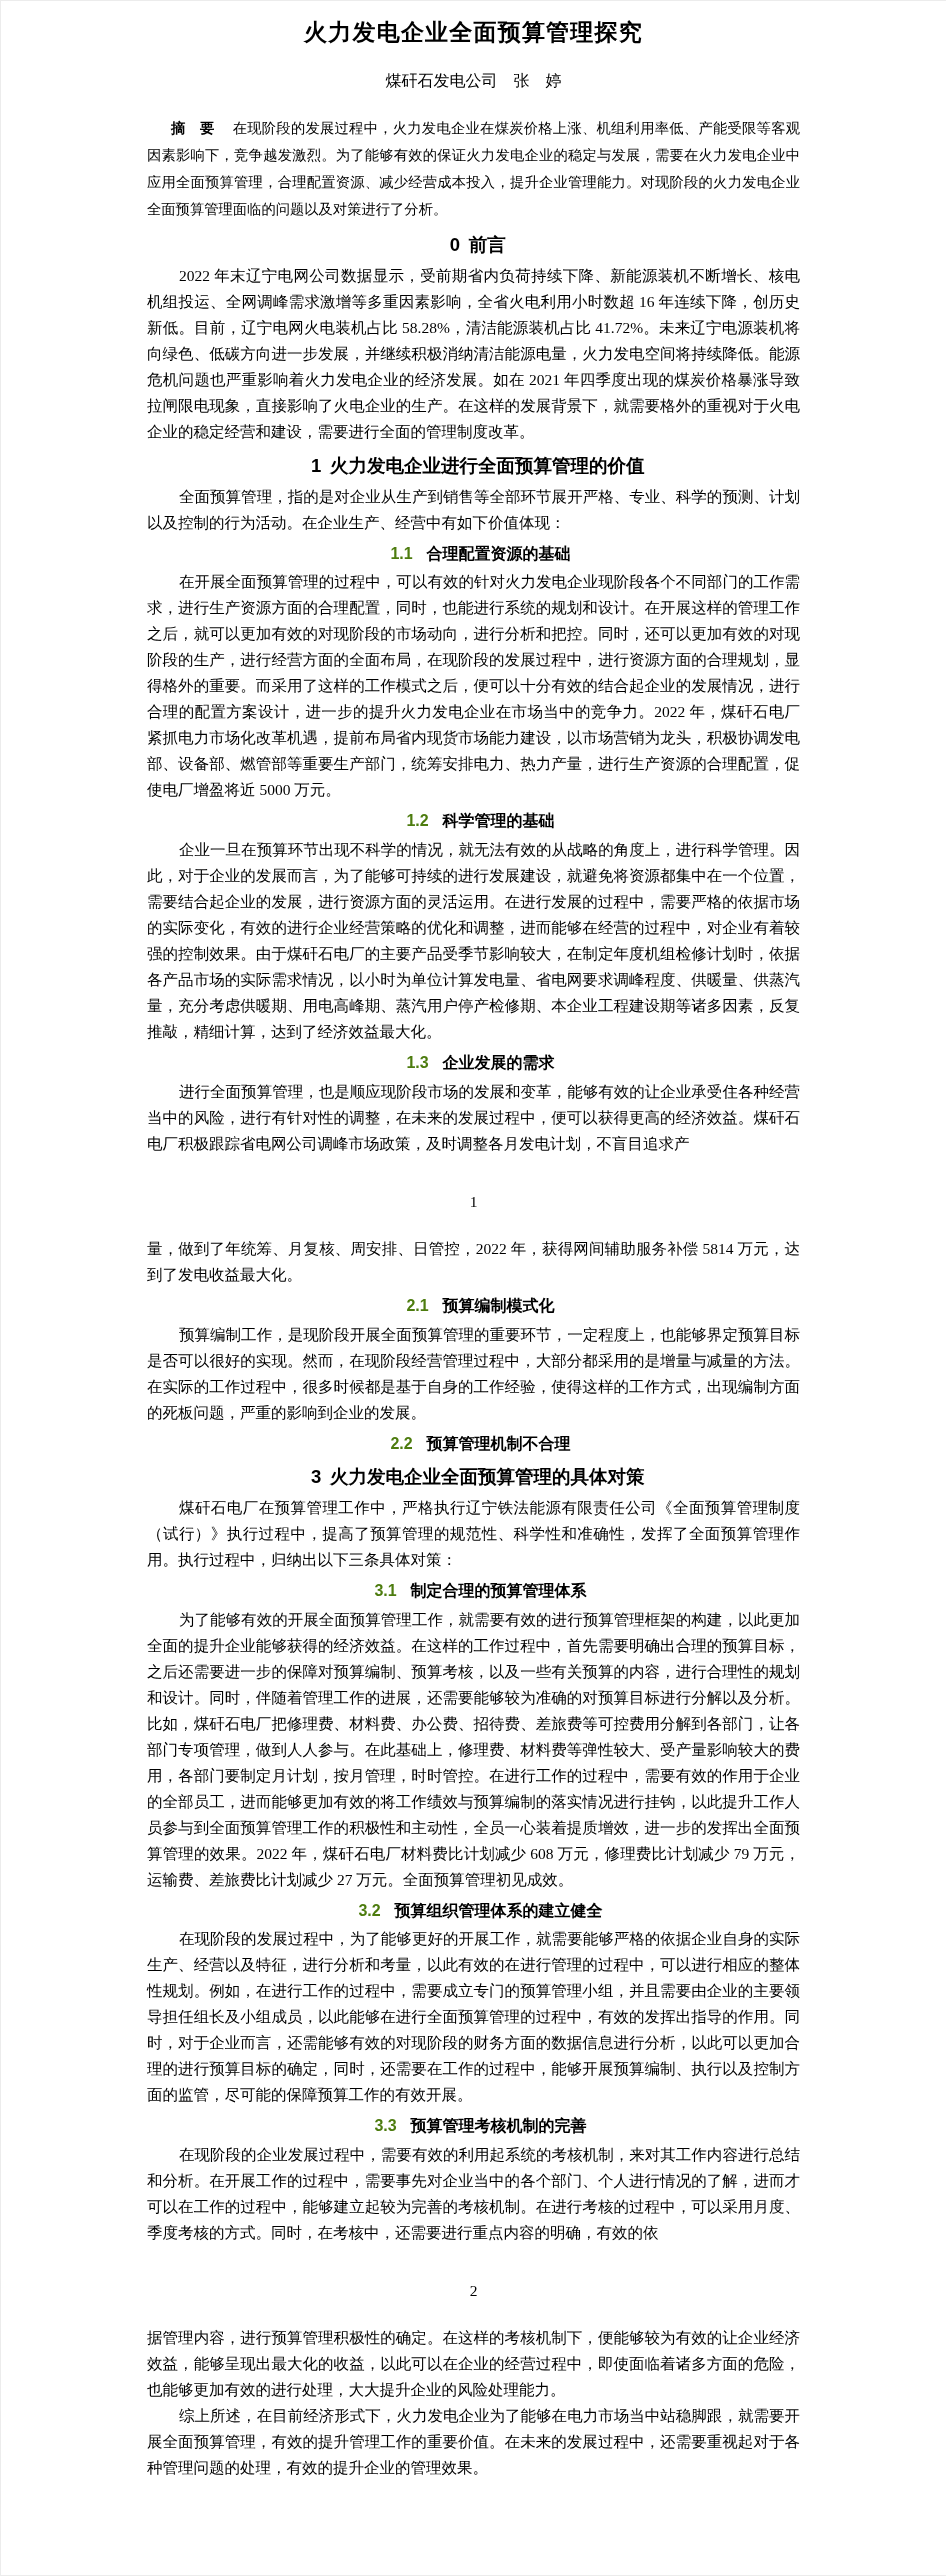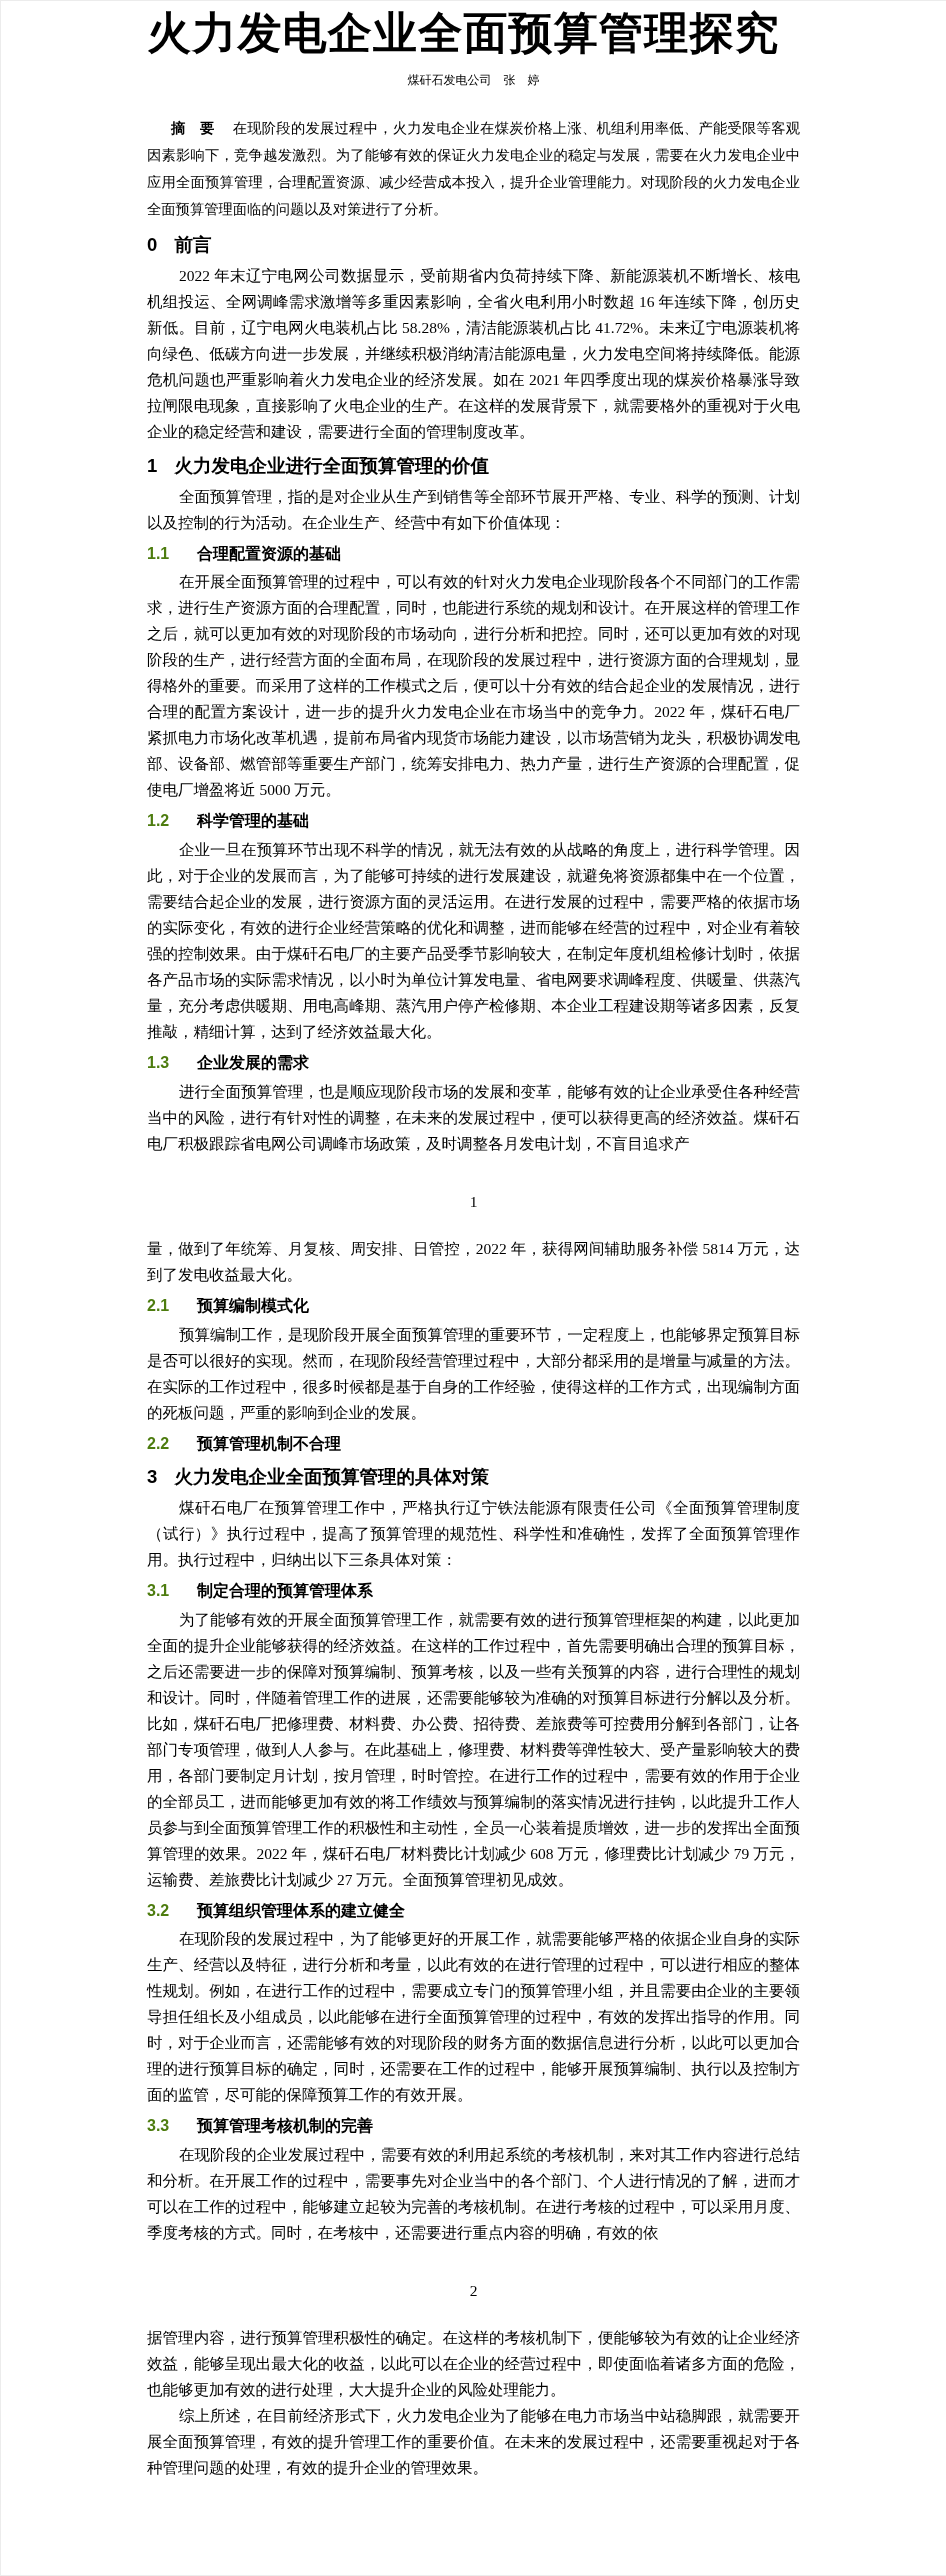--- a/index.html
+++ b/index.html
@@ -13,30 +13,31 @@
     box-sizing: border-box;
     background: #ffffff;
     border: 1.2px solid #ececec;
     padding: 8.4px 146px 36px 146px;
     font-family: "Liberation Serif", "DejaVu Serif", serif;
     color: #000000;
   }
   .doc-title {
     margin: 0;
     padding-top: 3.6px;
+    text-align: center;
     font-family: "Liberation Sans", "DejaVu Sans", sans-serif;
     font-weight: bold;
-    font-size: 44px;
+    font-size: 23px;
     line-height: 39px;
     letter-spacing: 1.2px;
   }
   .author-line {
     margin-top: 18px;
     text-align: center;
-    font-size: 12px;
+    font-size: 16px;
     line-height: 21.5px;
   }
   .abstract {
     margin-top: 24px;
     font-size: 14.3px;
     line-height: 27px;
     text-align: justify;
     text-indent: 24px;
   }
   .abstract .blabel,
@@ -48,21 +49,21 @@
   .keywords {
     margin-top: 6px;
     font-size: 14.3px;
     line-height: 27px;
     text-indent: 24px;
   }
   .keywords .kw-text { letter-spacing: 0.6px; }
   .heading {
     font-family: "Liberation Sans", "DejaVu Sans", sans-serif;
     font-weight: bold;
-    text-align: left;
+    text-align: center;
   }
   .heading.h1 {
     font-size: 18.5px;
     line-height: 26px;
     margin: 8.4px 0 4.8px 0;
   }
   .heading.h2 {
     font-size: 16px;
     line-height: 24px;
     margin: 6px 0 3.6px 0;

